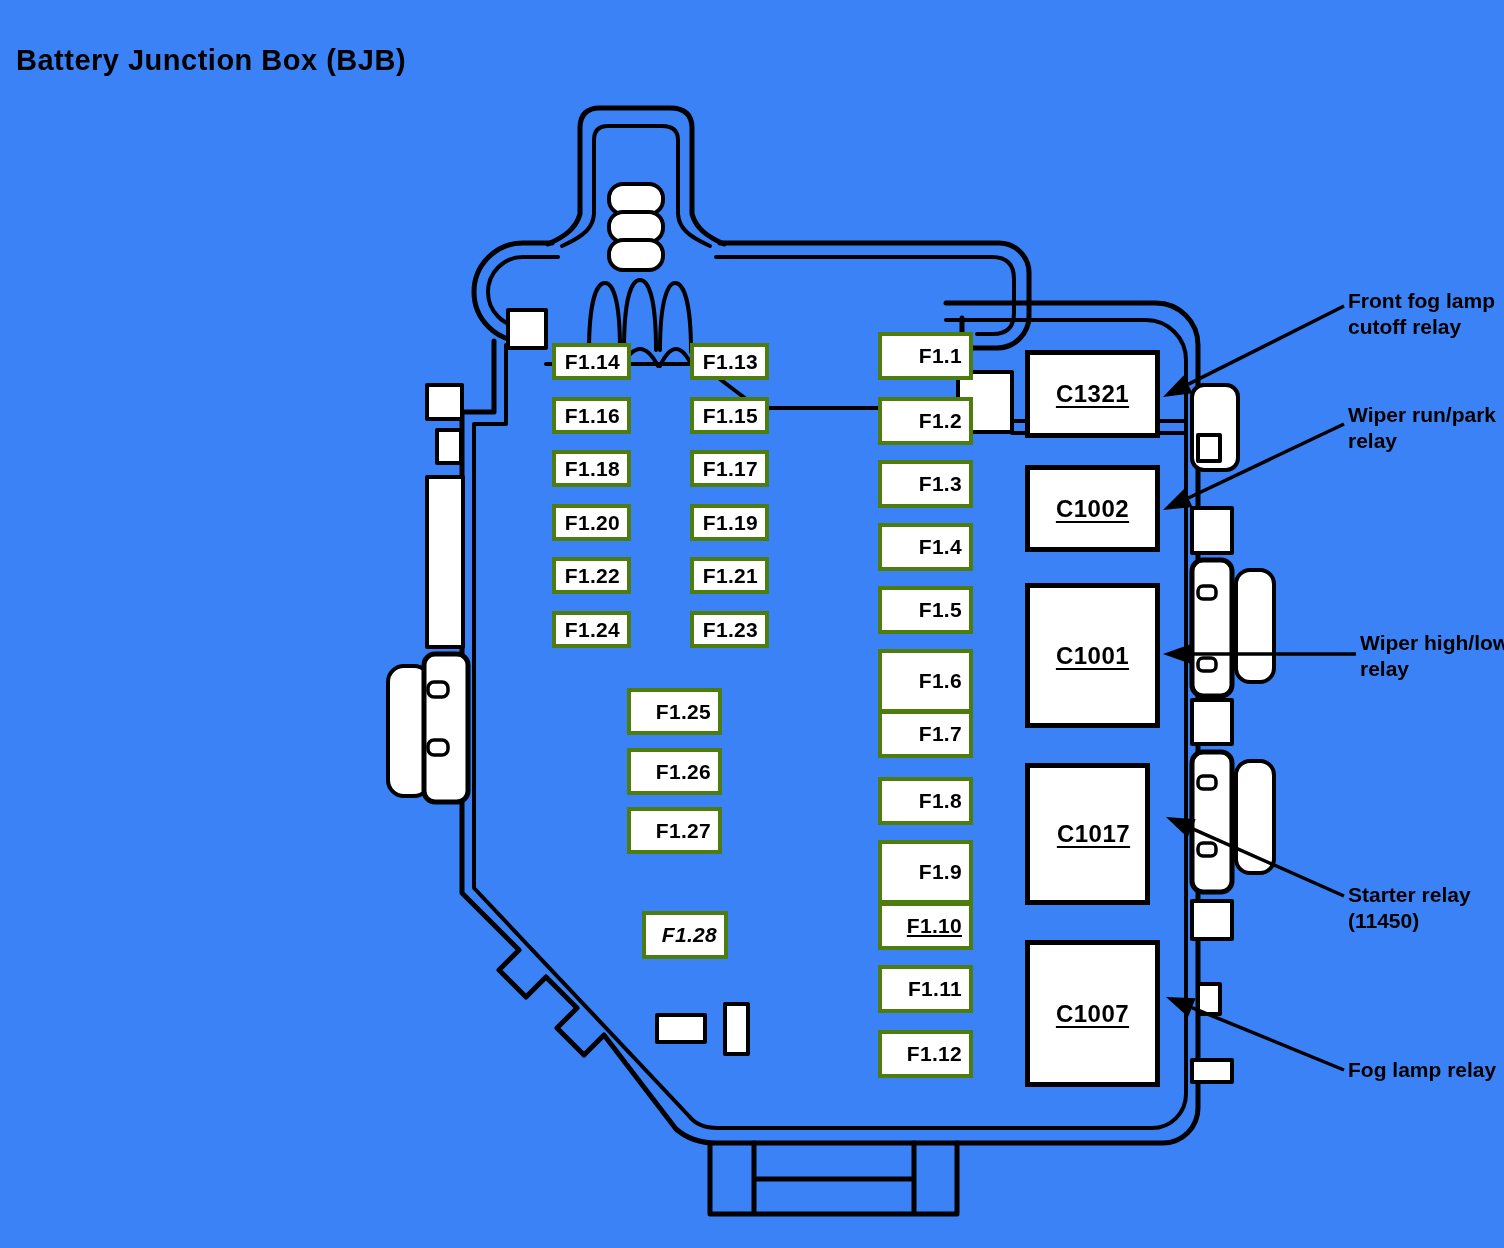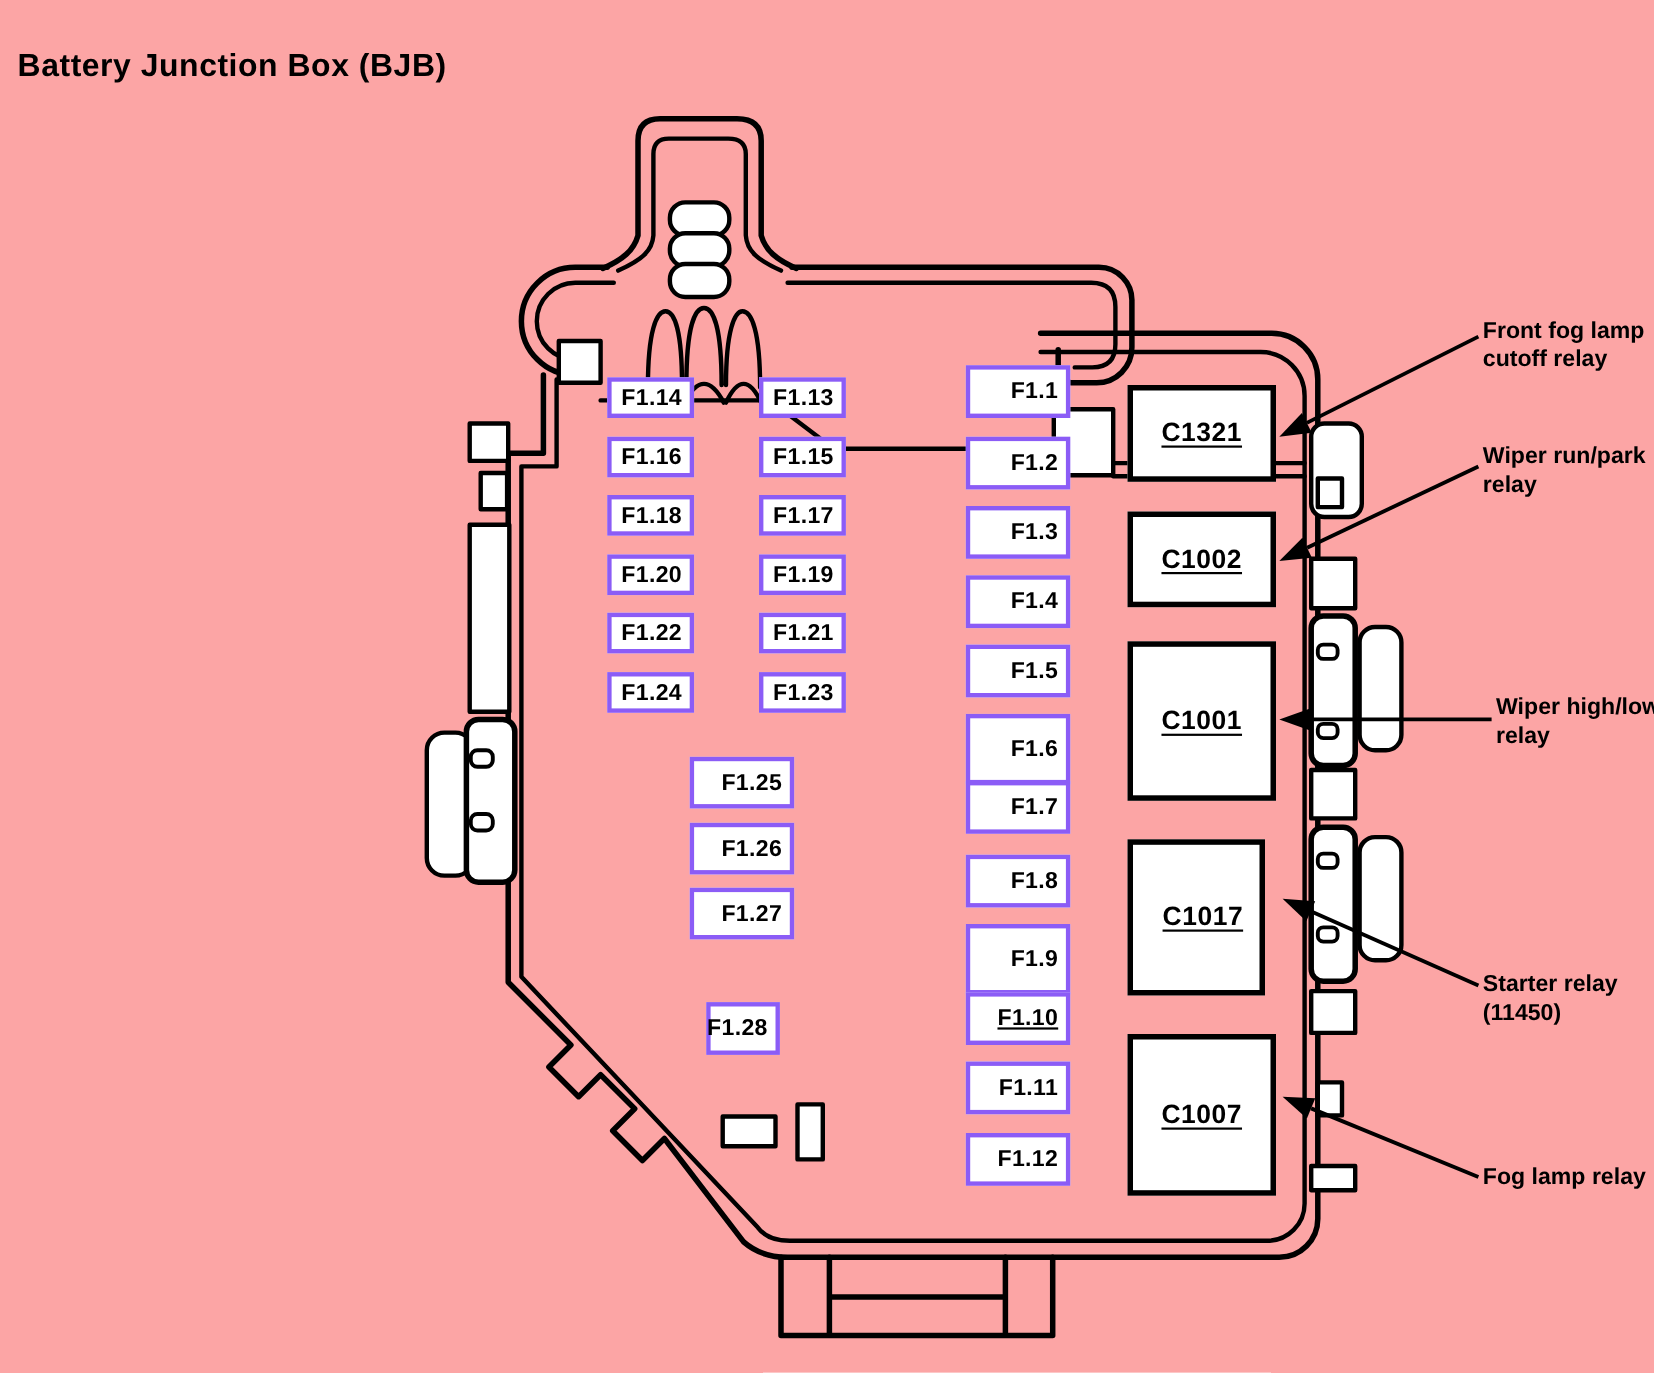--- a/index.html
+++ b/index.html
@@ -1,26 +1,26 @@
 <!DOCTYPE html>
 <html><head>
 <meta charset="utf-8">
 <style>
   html,body{margin:0;padding:0;background:#ffffff;}
   #stage{
-    position:relative;width:1504px;height:1248px;background:#fca5a5;overflow:hidden;
+    position:relative;width:1504px;height:1248px;background:#3b82f6;overflow:hidden;
     font-family:"Liberation Sans","DejaVu Sans",sans-serif;color:#000;
   }
   #outline-svg{position:absolute;left:0;top:0;width:1504px;height:1248px;}
   .page-title{
     position:absolute;left:16px;top:44px;font-size:29px;font-weight:bold;
     letter-spacing:0.5px;white-space:nowrap;
   }
   .fuse{
-    position:absolute;box-sizing:border-box;border:4px solid #8b5cf6;background:#fff;
+    position:absolute;box-sizing:border-box;border:4px solid #4d7c0f;background:#fff;
     display:flex;align-items:center;justify-content:flex-end;
     padding-right:7px;font-size:21px;font-weight:600;letter-spacing:0.3px;
   }
   .relay{
     position:absolute;box-sizing:border-box;border:5px solid #000;background:#fff;
     display:flex;align-items:center;justify-content:center;
     font-size:24px;font-weight:600;letter-spacing:0.5px;
   }
   .relay span{text-decoration:underline;text-underline-offset:4px;}
   .callout{
@@ -151,21 +151,21 @@
       <div class="fuse" style="left: 552px; top: 611px; width: 79px; height: 37px;">F1.24</div>
       <div class="fuse" style="left: 690px; top: 343px; width: 79px; height: 37px;">F1.13</div>
       <div class="fuse" style="left: 690px; top: 397px; width: 79px; height: 37px;">F1.15</div>
       <div class="fuse" style="left: 690px; top: 450px; width: 79px; height: 37px;">F1.17</div>
       <div class="fuse" style="left: 690px; top: 504px; width: 79px; height: 37px;">F1.19</div>
       <div class="fuse" style="left: 690px; top: 557px; width: 79px; height: 37px;">F1.21</div>
       <div class="fuse" style="left: 690px; top: 611px; width: 79px; height: 37px;">F1.23</div>
       <div class="fuse" style="left: 627px; top: 688px; width: 95px; height: 47px;">F1.25</div>
       <div class="fuse" style="left: 627px; top: 748px; width: 95px; height: 47px;">F1.26</div>
       <div class="fuse" style="left: 627px; top: 807px; width: 95px; height: 47px;">F1.27</div>
-      <div class="fuse" style="left: 642px; top: 911px; width: 67px; height: 48px;">F1.28</div>
+      <div class="fuse" style="left: 642px; top: 911px; width: 86px; height: 48px; font-style: italic;">F1.28</div>
       <div class="fuse" style="left: 878px; top: 332px; width: 95px; height: 48px;">F1.1</div>
       <div class="fuse" style="left: 878px; top: 397px; width: 95px; height: 48px;">F1.2</div>
       <div class="fuse" style="left: 878px; top: 460px; width: 95px; height: 48px;">F1.3</div>
       <div class="fuse" style="left: 878px; top: 523px; width: 95px; height: 48px;">F1.4</div>
       <div class="fuse" style="left: 878px; top: 586px; width: 95px; height: 48px;">F1.5</div>
       <div class="fuse" style="left: 878px; top: 649px; width: 95px; height: 64px;">F1.6</div>
       <div class="fuse" style="left: 878px; top: 710px; width: 95px; height: 48px;">F1.7</div>
       <div class="fuse" style="left: 878px; top: 777px; width: 95px; height: 48px;">F1.8</div>
       <div class="fuse" style="left: 878px; top: 840px; width: 95px; height: 64px;">F1.9</div>
       <div class="fuse" style="left: 878px; top: 902px; width: 95px; height: 48px; text-decoration: underline;">F1.10</div>

